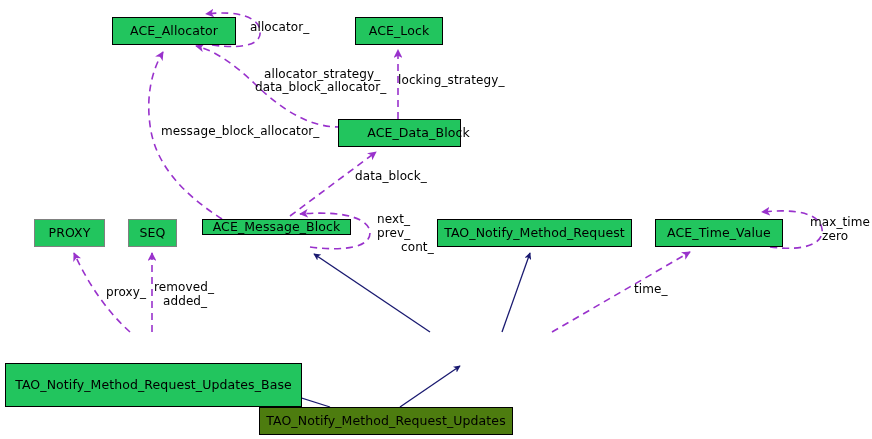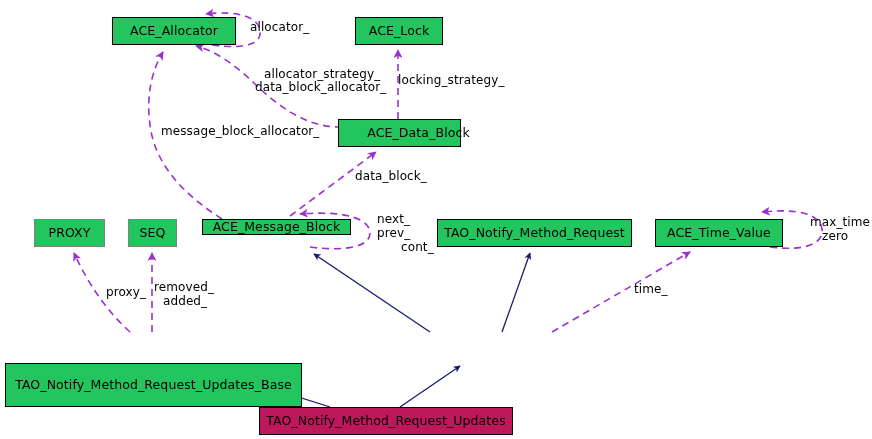--- a/index.html
+++ b/index.html
@@ -36,21 +36,21 @@
     font-size: 12.5px;
     color: #000000;
     white-space: nowrap;
     line-height: 1;
     letter-spacing: 0.1px;
   }
   .node.template-node {
     border: 1px solid #808080;
   }
   .node.highlight-node {
-    background: #be185d;
+    background: #4d7c0f;
     border: 1px solid #000000;
   }
   .edge-label {
     position: absolute;
     font-size: 12px;
     color: #000000;
     white-space: nowrap;
     line-height: 1.12;
     letter-spacing: 0.1px;
   }

